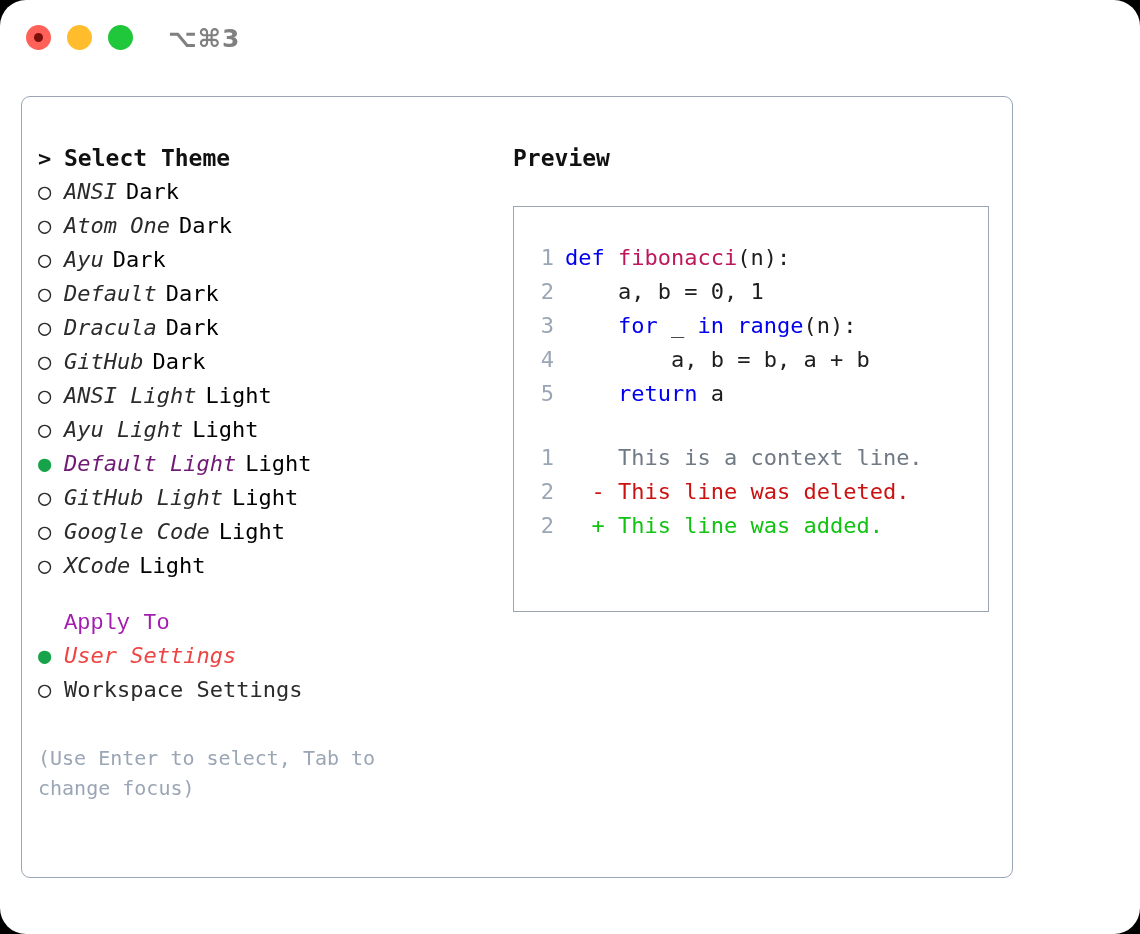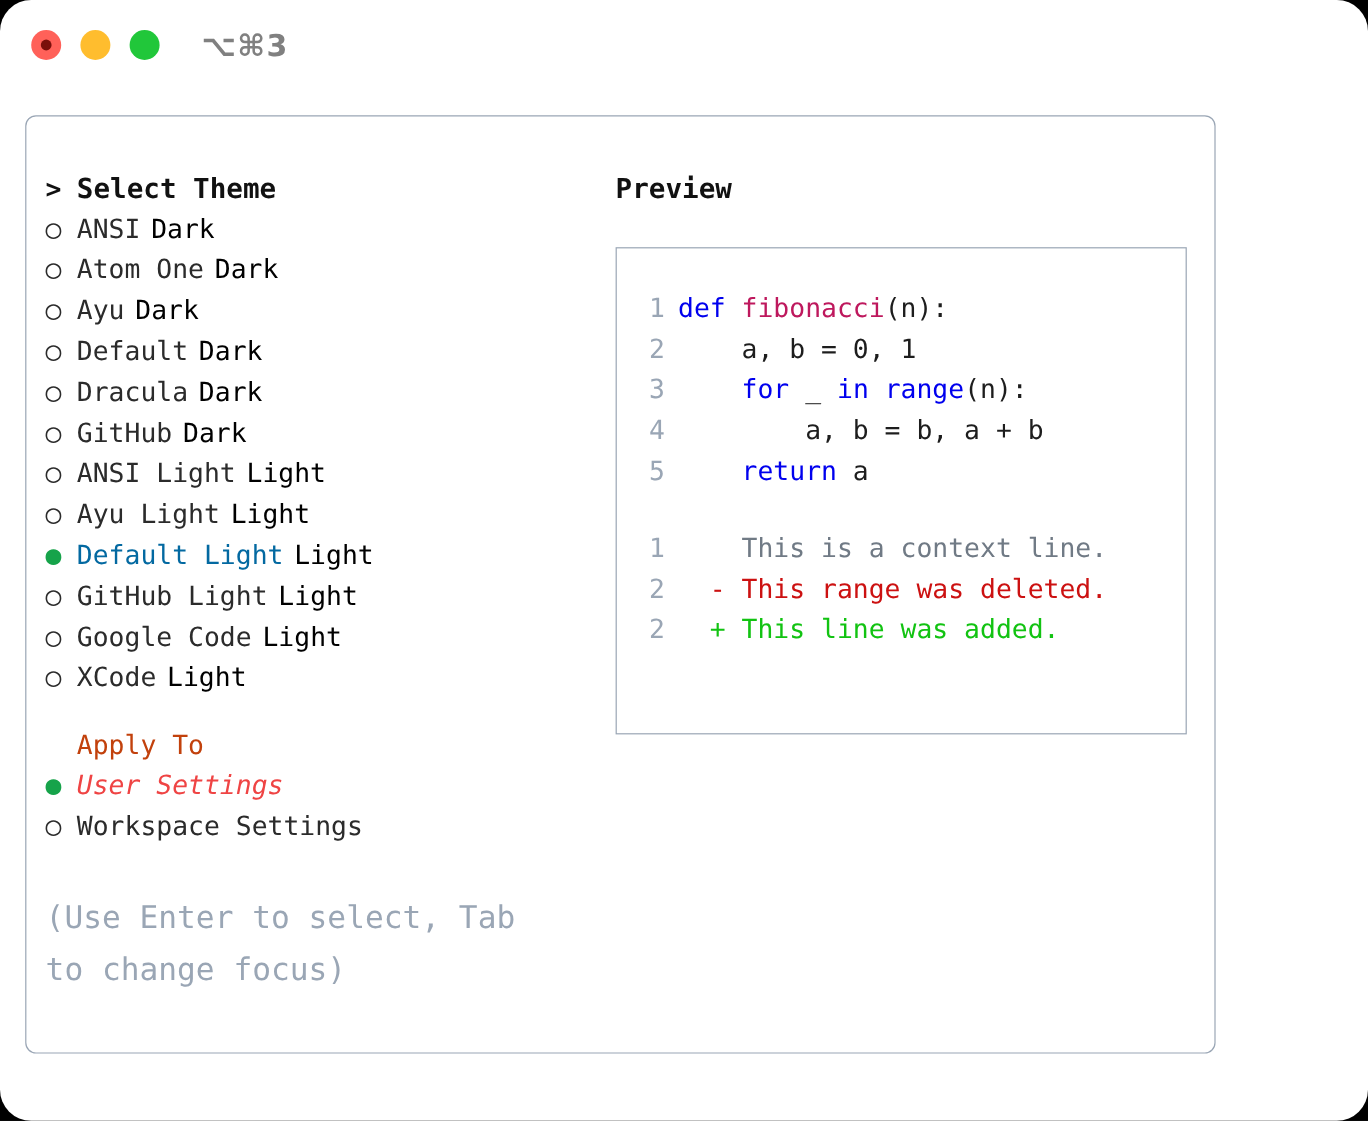--- a/index.html
+++ b/index.html
@@ -109,39 +109,40 @@
   }
   .marker.sel   { color: #16a34a; }
   .marker.arrow { color: #111111; font-weight: bold; }
 
   .title-row {
     font-weight: bold;
     color: #111111;
     font-size: 23px;
   }
 
-  .theme-name  { color: #2b2b2b; }
-  .theme-name.sel { color: #0369a1; }
+  .theme-name  { color: #2b2b2b; font-style: italic; }
+  .theme-name.sel { color: #701a75; }
   .theme-cat   { color: #000000; margin-left: 9px; }
 
   .section-head {
-    color: #c2410c;
-    font-size: 22px;
+    color: #a21caf;
+    font-size: 22px;
+    font-family: Liberation Mono, monospace;
   }
 
   .opt-label { color: #2b2b2b; }
   .opt-label.sel { color: #ef4444; font-style: italic; }
 
   .spacer-sm  { height: 22px; }
   .spacer-med { height: 30px; }
 
   .hint {
     margin-top: 2px;
-    font-size: 26px;
-    line-height: 44px;
+    font-size: 20px;
+    line-height: 30px;
     color: #9aa6b5;
     width: 400px;
   }
 
   
   .right-col {
     position: absolute;
     left: 491px;
     top: 48px;
     width: 500px;
@@ -259,21 +260,21 @@
           <div id="code-lines">
               <div class="code-line"><span class="lno">1</span><span class="code-text"><span class="tok-kw">def </span><span class="tok-fn">fibonacci</span><span class="tok-pl">(n):</span></span></div>
               <div class="code-line"><span class="lno">2</span><span class="code-text"><span class="tok-pl">    a, b = 0, 1</span></span></div>
               <div class="code-line"><span class="lno">3</span><span class="code-text"><span class="tok-pl">    </span><span class="tok-kw">for</span><span class="tok-pl"> _ </span><span class="tok-kw">in</span><span class="tok-pl"> </span><span class="tok-bi">range</span><span class="tok-pl">(n):</span></span></div>
               <div class="code-line"><span class="lno">4</span><span class="code-text"><span class="tok-pl">        a, b = b, a + b</span></span></div>
               <div class="code-line"><span class="lno">5</span><span class="code-text"><span class="tok-pl">    </span><span class="tok-kw">return</span><span class="tok-pl"> a</span></span></div>
             </div>
           <div class="diff-gap"></div>
           <div id="diff-lines">
               <div class="code-line"><span class="lno">1</span><span class="diff-ctx">    This is a context line.</span></div>
-              <div class="code-line"><span class="lno">2</span><span class="diff-del">  - This range was deleted.</span></div>
+              <div class="code-line"><span class="lno">2</span><span class="diff-del">  - This line was deleted.</span></div>
               <div class="code-line"><span class="lno">2</span><span class="diff-add">  + This line was added.</span></div>
             </div>
         </div>
       </div>
     </div>
 
   </div>
 </div>
 
 </body></html>

